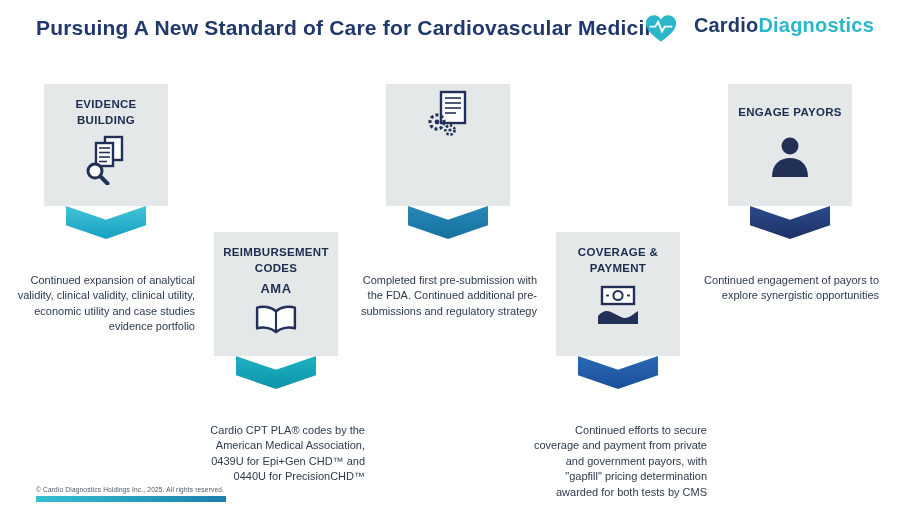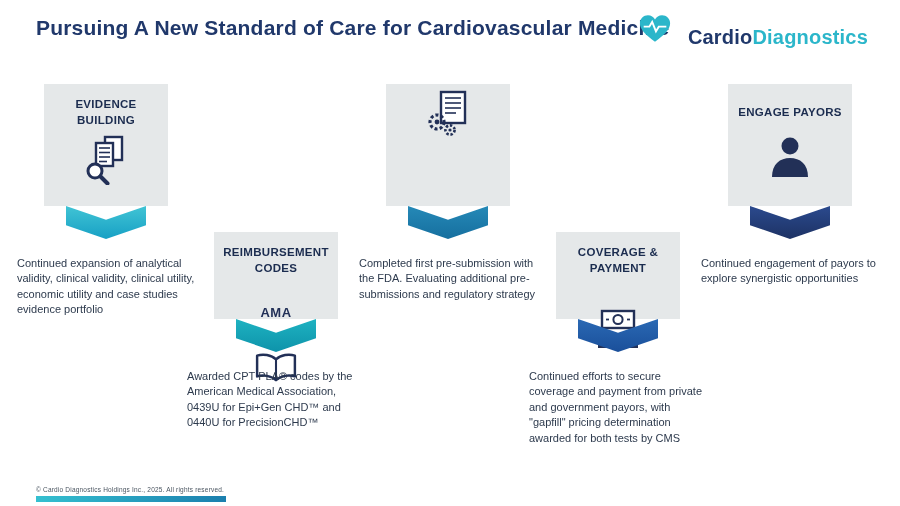--- a/index.html
+++ b/index.html
@@ -4,45 +4,45 @@
 <style>
   html,body{margin:0;padding:0;background:#ffffff;}
   .slide{
     position:relative;width:900px;height:506px;background:#ffffff;overflow:hidden;
     font-family:"Liberation Sans", sans-serif;
   }
   .slide-title{
     position:absolute;left:36px;top:16px;width:640px;
     font-size:21px;font-weight:600;color:#20386b;letter-spacing:.2px;
   }
-  .logo{position:absolute;top:14px;right:32px;display:flex;align-items:flex-end;gap:16px;}
+  .logo{position:absolute;top:14px;right:26px;display:flex;align-items:flex-start;gap:16px;}
   .logo-text{font-size:20px;font-weight:bold;letter-spacing:.2px;}
   .logo-cardio{color:#20386b;}
   .logo-diag{color:#2bb6ca;}
   .col{position:absolute;width:180px;display:flex;flex-direction:column;align-items:center;}
   .c1{left:16px;top:84px;}
   .c2{left:186px;top:232px;}
   .c3{left:358px;top:84px;}
   .c4{left:528px;top:232px;}
   .c5{left:700px;top:84px;}
   .card{
     width:124px;height:122px;background:#e5e8e9;
     display:flex;flex-direction:column;align-items:center;
   }
-  .c2 .card,.c4 .card{height:87px;gap:24px;}
+  .c2 .card,.c4 .card{height:124px;}
   .card-title{
     margin-top:13px;min-height:32px;display:flex;align-items:center;justify-content:center;
     font-size:11.5px;font-weight:bold;color:#1b2c4f;text-align:center;
     line-height:1.35;letter-spacing:.3px;width:106px;
   }
   .icon-label{margin-top:4px;font-size:13px;font-weight:bold;color:#223057;letter-spacing:.5px;}
   .icon{margin-top:6px;display:flex;align-items:center;justify-content:center;}
   .arrow{width:80px;height:33px;clip-path:polygon(0 0,50% 42%,100% 0,100% 58%,50% 100%,0 58%);}
   .desc{
-    margin-top:17px;width:178px;text-align:left;
+    margin-top:34px;width:178px;text-align:right;
     font-size:11px;line-height:1.4;color:#2d3a4d;
   }
   .footer-copy{
     position:absolute;left:36px;bottom:13px;font-size:6.5px;color:#4a5560;letter-spacing:.2px;
   }
   .footer-bar{
     position:absolute;left:36px;bottom:4px;width:190px;height:6px;
     background:linear-gradient(90deg,#35c0d0,#1b7fae);
   }
 </style>
@@ -88,41 +88,41 @@
       <div class="card-title">REIMBURSEMENT CODES</div>
       <div class="icon-label">AMA</div>
       <div class="icon">
         <svg width="46" height="34" viewBox="0 0 48 36">
           <path d="M24 10 C19 5 10 4 4 6 L4 28 C10 26 19 27 24 32 C29 27 38 26 44 28 L44 6 C38 4 29 5 24 10 Z" fill="#ffffff" stroke="#223057" stroke-width="2.6" stroke-linejoin="round"></path>
           <line x1="24" y1="10" x2="24" y2="32" stroke="#223057" stroke-width="2.2"></line>
         </svg>
       </div>
     </div>
     <div class="arrow" style="background: linear-gradient(rgb(30, 178, 193), rgb(14, 147, 170));"></div>
-    <div class="desc">Awarded CPT PLA® codes by the American Medical Association, 0439U for Epi+Gen CHD™ and 0440U for PrecisionCHD™</div>
+    <div class="desc">Cardio CPT PLA® codes by the American Medical Association, 0439U for Epi+Gen CHD™ and 0440U for PrecisionCHD™</div>
   </div>
 
   <div class="col c3">
     <div class="card">
       <div class="icon">
         <svg width="46" height="46" viewBox="0 0 46 46">
           <rect x="16" y="2" width="24" height="31" fill="#ffffff" stroke="#223057" stroke-width="2.4"></rect>
           <line x1="20" y1="8" x2="36" y2="8" stroke="#223057" stroke-width="1.6"></line>
           <line x1="20" y1="13" x2="36" y2="13" stroke="#223057" stroke-width="1.6"></line>
           <line x1="20" y1="18" x2="36" y2="18" stroke="#223057" stroke-width="1.6"></line>
           <line x1="20" y1="23" x2="31" y2="23" stroke="#223057" stroke-width="1.6"></line>
           <circle cx="12" cy="32" r="7" fill="none" stroke="#223057" stroke-width="3.2" stroke-dasharray="3 2.2"></circle>
           <circle cx="12" cy="32" r="2.4" fill="#223057"></circle>
           <circle cx="25" cy="40" r="4.6" fill="none" stroke="#223057" stroke-width="2.6" stroke-dasharray="2.4 1.8"></circle>
           <circle cx="25" cy="40" r="1.6" fill="#223057"></circle>
         </svg>
       </div>
     </div>
     <div class="arrow" style="background: linear-gradient(rgb(37, 137, 183), rgb(22, 111, 159));"></div>
-    <div class="desc">Completed first pre-submission with the FDA. Evaluating additional pre-submissions and regulatory strategy</div>
+    <div class="desc">Completed first pre-submission with the FDA. Continued additional pre-submissions and regulatory strategy</div>
   </div>
 
   <div class="col c5">
     <div class="card">
       <div class="card-title">ENGAGE PAYORS</div>
       <div class="icon">
         <svg width="46" height="44" viewBox="0 0 46 44">
           <circle cx="23" cy="11" r="8.5" fill="#223057"></circle>
           <path d="M5 42 C5 29 13 23 23 23 C33 23 41 29 41 42 Z" fill="#223057"></path>
         </svg>

